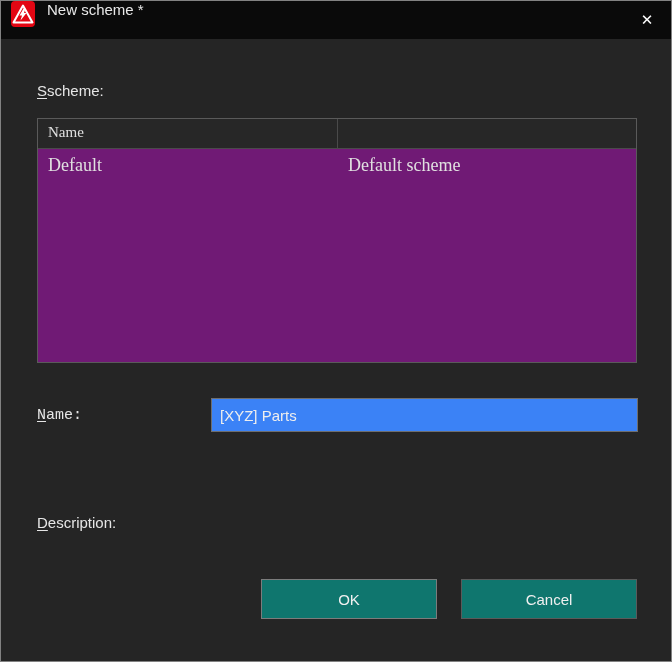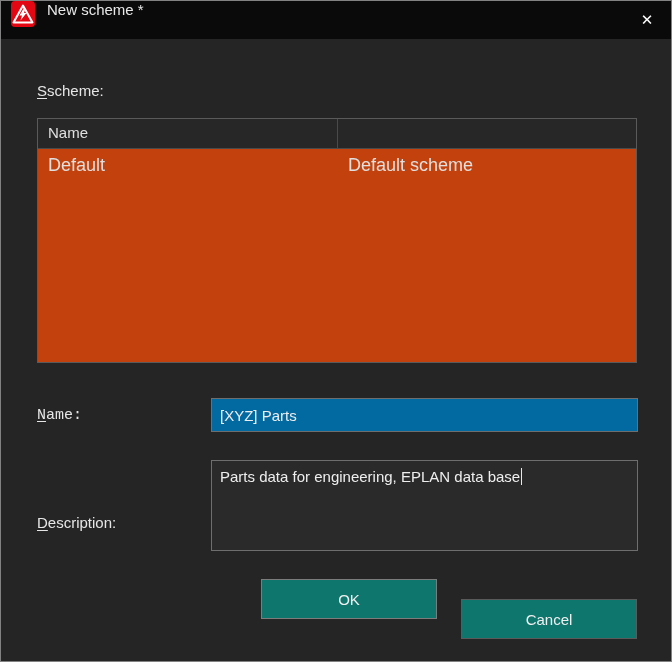--- a/index.html
+++ b/index.html
@@ -69,22 +69,23 @@
   .lbl-name { top: 406px; font-family: Liberation Mono, monospace; }
   .lbl-description { top: 469px; margin-top: 44px; }
 
   
   .scheme-table {
     position: absolute;
     left: 36px;
     top: 117px;
     width: 600px;
     height: 245px;
-    background: #c2410c;
+    background: #701a75;
     border: 1px solid #5a5a5a;
+    font-family: Liberation Serif, serif;
   }
   .scheme-table .thead {
     display: flex;
     height: 30px;
     background: #272727;
     border-bottom: 1px solid #4a4a4a;
   }
   .scheme-table .th {
     font-size: 15px;
     color: #e0e0e0;
@@ -108,21 +109,21 @@
   .scheme-table .td.col-name { width: 300px; }
   .scheme-table .td.col-desc { flex: 1; }
 
   
   .name-input {
     position: absolute;
     left: 210px;
     top: 397px;
     width: 427px;
     height: 34px;
-    background: #0369a1;
+    background: #3b82f6;
     border: 1px solid #6e6e6e;
     color: #eeeeee;
     font-size: 15px;
     font-family: "Liberation Sans", sans-serif;
     padding: 0 8px;
     outline: none;
   }
   .desc-box {
     position: absolute;
     left: 210px;
@@ -158,21 +159,20 @@
     font-family: Liberation Sans, sans-serif;
     cursor: pointer;
   }
   .btn-ok {
     left: 260px;
     border: 1px solid #7c7c7c;
   }
   .btn-cancel {
     left: 460px;
     border: 1px solid #5a5a5a;
-    margin-top: 20px;
   }
 </style>
 </head>
 <body>
 
 <div class="window">
 
   <div class="titlebar">
     <svg class="app-icon" viewBox="0 0 24 26" aria-hidden="true">
       <rect x="0" y="0" width="24" height="26" rx="4" fill="#e30613"></rect>
@@ -192,18 +192,17 @@
     <div class="tr">
       <div class="td col-name">Default</div>
       <div class="td col-desc">Default scheme</div>
     </div>
   </div>
 
   <div class="field-label lbl-name"><span class="u">N</span><span>ame:</span></div>
   <input class="name-input" type="text" value="[XYZ] Parts" style="">
 
   <div class="field-label lbl-description"><span class="u">D</span><span>escription:</span></div>
-  <div class="desc-box"><span>Parts data for engineering, EPLAN data base</span><span class="caret"></span></div>
 
   <button class="btn btn-ok">OK</button>
   <button class="btn btn-cancel">Cancel</button>
 
 </div>
 
 </body></html>

